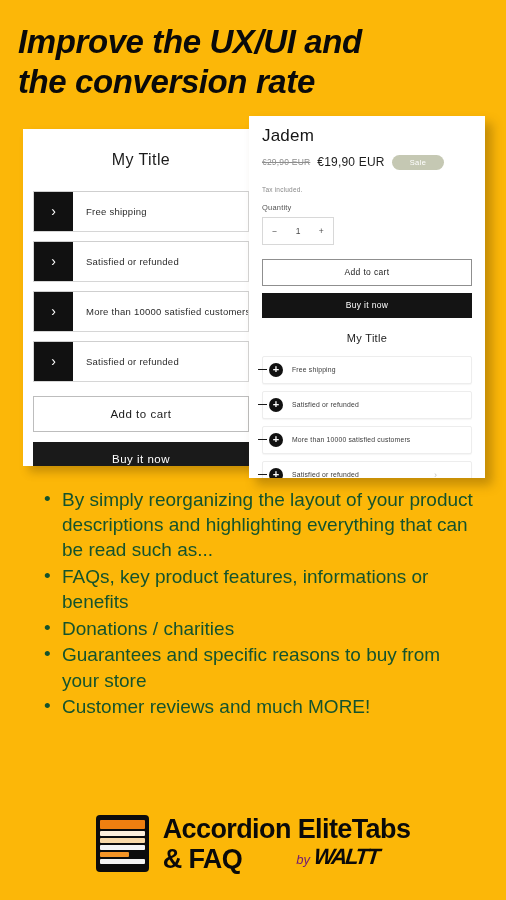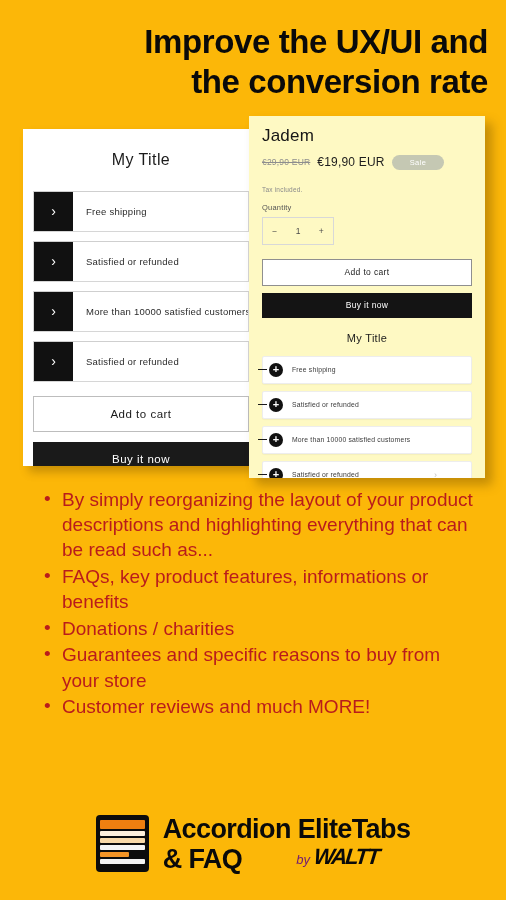--- a/index.html
+++ b/index.html
@@ -11,26 +11,27 @@
     height: 900px;
     background: #fcb708;
     font-family: "Liberation Sans", sans-serif;
     overflow: hidden;
     position: relative;
   }
 
   
   .headline {
     padding: 22px 18px 6px 18px;
-    text-align: right;
+    text-align: left;
     font-weight: bold;
     font-size: 33px;
     line-height: 1.22;
     color: #0a0a0a;
     letter-spacing: -0.4px;
+    font-style: italic;
   }
   .headline .hl-line { display: block; white-space: nowrap; }
   .headline .hl-line2 { font-size: 33px; }
 
   
   .collage {
     position: relative;
     width: 506px;
     height: 372px;
     margin-top: 4px;
@@ -105,21 +106,21 @@
     color: #ffffff;
   }
 
   
   .panel-right {
     position: absolute;
     left: 249px;
     top: 3px;
     width: 236px;
     height: 362px;
-    background: #fef9c3;
+    background: #ffffff;
     box-shadow: 7px 7px 10px rgba(90,60,0,0.35);
     overflow: hidden;
   }
   .pr-inner { padding: 10px 13px 0 13px; }
   .pr-title {
     font-size: 17px;
     color: #151515;
     letter-spacing: 0.2px;
     margin-bottom: 9px;
   }
@@ -242,21 +243,21 @@
     font-size: 9px;
     color: #c4c4c4;
     padding-right: 26px;
   }
 
   
   .bullets {
     margin: 2px 0 0 0;
     padding: 0 24px 0 44px;
     list-style: none;
-    color: #b91c1c;
+    color: #14532d;
     font-size: 19px;
     line-height: 1.34;
   }
   .bullets li {
     position: relative;
     padding-left: 18px;
     margin-bottom: 1px;
   }
   .bullets li::before {
     content: "•";

